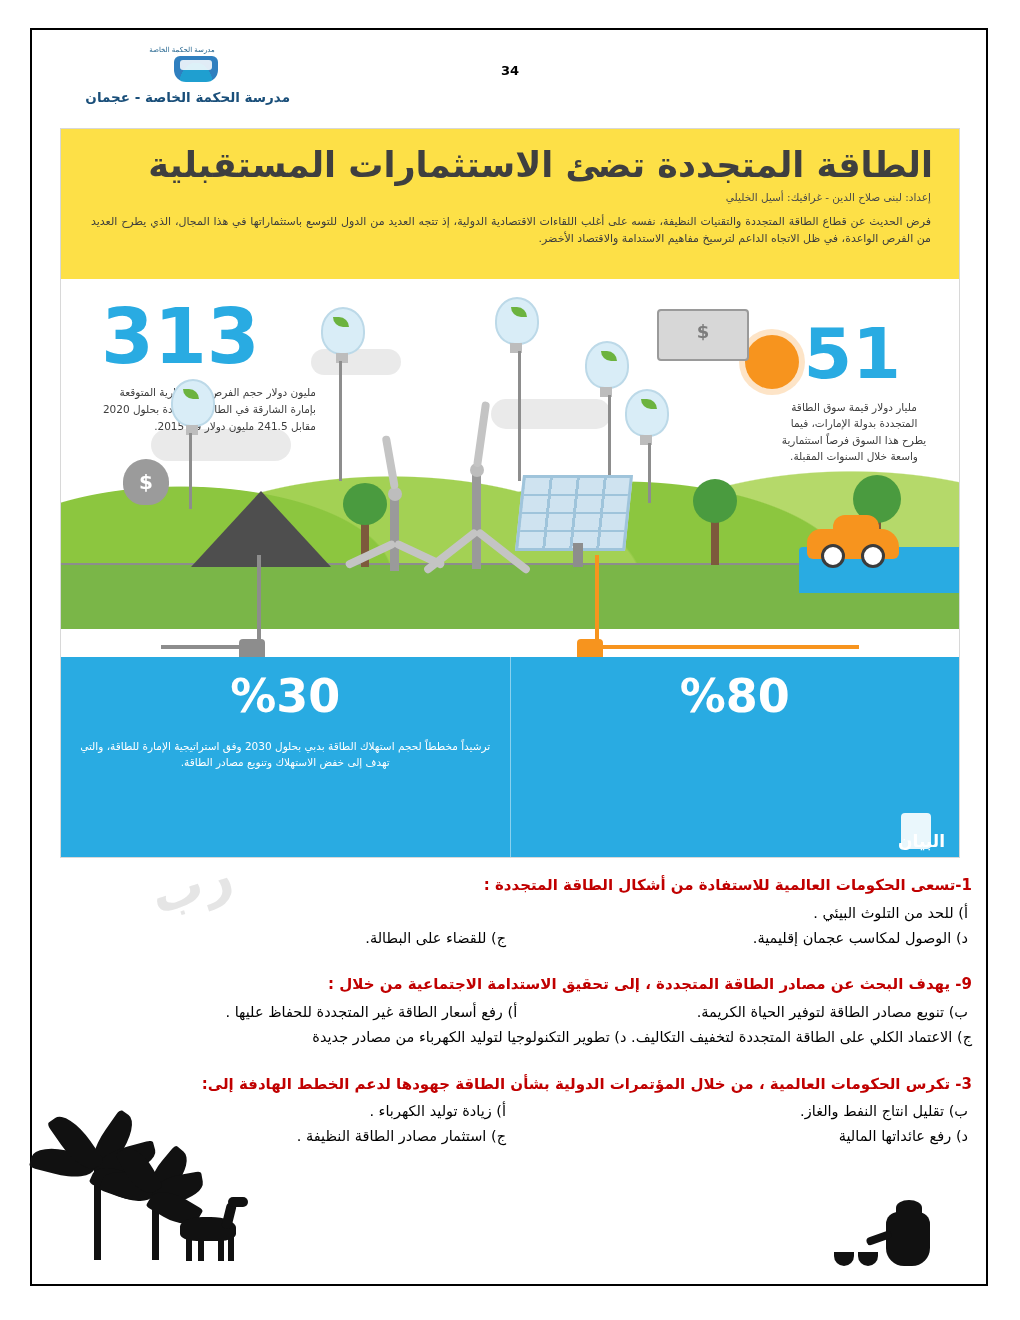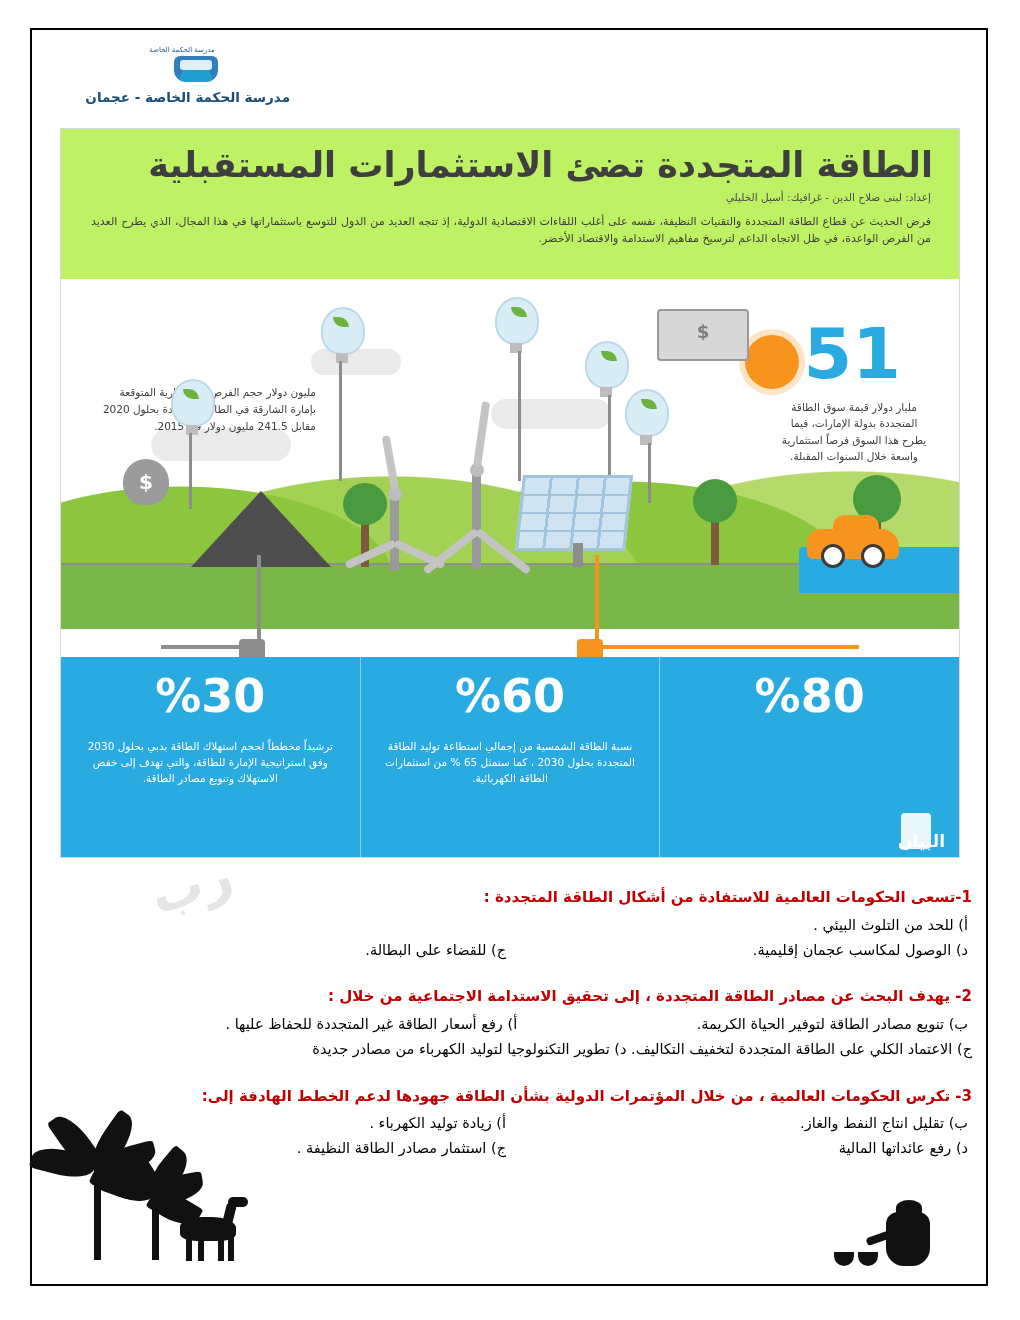--- a/index.html
+++ b/index.html
@@ -95,21 +95,21 @@
   }
 
   
   .info-wrap {
     position: absolute;
     left: 60px;
     top: 128px;
     width: 900px;
     height: 730px;
     border: 1px solid #d8d8d8;
-    background: #bef264;
+    background: #fde047;
     overflow: hidden;
     box-sizing: border-box;
   }
   .info-title {
     position: absolute;
     top: 16px;
     right: 26px;
     font-size: 35px;
     font-weight: bold;
     color: #3f3f3f;
@@ -485,21 +485,20 @@
     top: 874px;
     width: 924px;
     direction: rtl;
   }
   .q-title {
     color: #c00000;
     font-weight: bold;
     font-size: 15px;
     margin-bottom: 4px;
     line-height: 1.5;
-    margin-top: 12px;
   }
   .q-block { margin-bottom: 22px; }
   .q-row {
     display: flex;
     flex-direction: row;
     font-size: 14.5px;
     color: #000;
     line-height: 1.75;
   }
   .q-row .opt {
@@ -624,20 +623,21 @@
 
 <div class="page">
   <div class="page-border"></div>
 
   <div class="header">
     <div class="school-logo">
       <div class="logo-shape"></div>
     </div>
     <div class="logo-caption">مدرسة الحكمة الخاصة</div>
     <div class="school-name">مدرسة الحكمة الخاصة - عجمان</div>
+    <div class="page-number">34</div>
   </div>
 
   <div class="info-wrap">
     <div class="info-title">الطاقة المتجددة تضئ الاستثمارات المستقبلية</div>
     <div class="info-credit">إعداد: لبنى صلاح الدين - غرافيك: أسيل الخليلي</div>
     <div class="info-lead">فرض الحديث عن قطاع الطاقة المتجددة والتقنيات النظيفة، نفسه على أغلب اللقاءات الاقتصادية الدولية، إذ تتجه العديد من الدول للتوسع باستثماراتها في هذا المجال، الذي يطرح العديد من الفرص الواعدة، في ظل الاتجاه الداعم لترسيخ مفاهيم الاستدامة والاقتصاد الأخضر.</div>
 
     <div class="scene">
       <div class="hills"></div>
       <div class="road"></div>
@@ -647,20 +647,21 @@
 
       <div class="cloud" style="left:250px; top:70px; width:90px; height:26px;"></div>
       <div class="cloud" style="left:430px; top:120px; width:120px; height:30px;"></div>
       <div class="cloud" style="left:90px; top:150px; width:140px; height:32px;"></div>
 
       <div class="money-stack"></div>
       <div class="money-bag"></div>
 
       <div class="num-51">51</div>
       <div class="txt-51">مليار دولار قيمة سوق الطاقة المتجددة بدولة الإمارات، فيما يطرح هذا السوق فرصاً استثمارية واسعة خلال السنوات المقبلة.</div>
+      <div class="num-313">313</div>
       <div class="txt-313">مليون دولار حجم الفرص الاستثمارية المتوقعة بإمارة الشارقة في الطاقة المتجددة بحلول 2020 مقابل 241.5 مليون دولار في 2015.</div>
 
       <div class="bulb" style="right:330px; top:62px;"></div>
       <div class="leaf" style="right:342px; top:72px;"></div>
       <div class="stem" style="right:348px; top:116px; height:96px;"></div>
 
       <div class="bulb" style="right:420px; top:18px;"></div>
       <div class="leaf" style="right:432px; top:28px;"></div>
       <div class="stem" style="right:438px; top:72px; height:130px;"></div>
 
@@ -715,24 +716,20 @@
 
     <div class="coins"></div>
     <div class="num-270">270</div>
     <div class="txt-270">مليار دولار قيمة الاستثمار في الطاقة المتجددة عالمياً في 2014، بنسبة زيادة 17 % في إجمالي حجم الاستثمارات العالمية بقطاع الطاقة النظيفة.</div>
 
     <div class="stats-bar">
       <div class="stat">
         <div class="val">%80</div>
         <div class="stat-plug"></div>
         <div class="bayan">البيان</div>
-      </div>
-      <div class="stat">
-        <div class="val">%60</div>
-        <div class="desc">نسبة الطاقة الشمسية من إجمالي استطاعة توليد الطاقة المتجددة بحلول 2030 ، كما ستمثل 65 % من استثمارات الطاقة الكهربائية.</div>
       </div>
       <div class="stat">
         <div class="val">%30</div>
         <div class="desc">ترشيداً مخططاً لحجم استهلاك الطاقة بدبي بحلول 2030 وفق استراتيجية الإمارة للطاقة، والتي تهدف إلى خفض الاستهلاك وتنويع مصادر الطاقة.</div>
       </div>
     </div>
   </div>
 
   <div class="watermark">رب</div>
 
@@ -743,21 +740,21 @@
       <div class="q-row">
         <div class="opt">أ) للحد من التلوث البيئي .</div>
       </div>
       <div class="q-row">
         <div class="opt">د)    الوصول لمكاسب عجمان إقليمية.</div>
         <div class="opt">ج) للقضاء على البطالة.</div>
       </div>
     </div>
 
     <div class="q-block">
-      <div class="q-title">2- يهدف البحث عن مصادر الطاقة المتجددة ، إلى تحقيق الاستدامة الاجتماعية من خلال :</div>
+      <div class="q-title">9- يهدف البحث عن مصادر الطاقة المتجددة ، إلى تحقيق الاستدامة الاجتماعية من خلال :</div>
       <div class="q-row">
         <div class="opt">ب) تنويع مصادر الطاقة لتوفير الحياة الكريمة.</div>
         <div class="opt wide">أ) رفع أسعار الطاقة غير المتجددة للحفاظ عليها .</div>
       </div>
       <div class="q-full">ج) الاعتماد الكلي على الطاقة المتجددة لتخفيف التكاليف.  د) تطوير التكنولوجيا لتوليد الكهرباء من مصادر جديدة</div>
     </div>
 
     <div class="q-block">
       <div class="q-title">3- تكرس الحكومات العالمية ، من خلال المؤتمرات الدولية بشأن الطاقة جهودها لدعم الخطط الهادفة إلى:</div>
       <div class="q-row">

